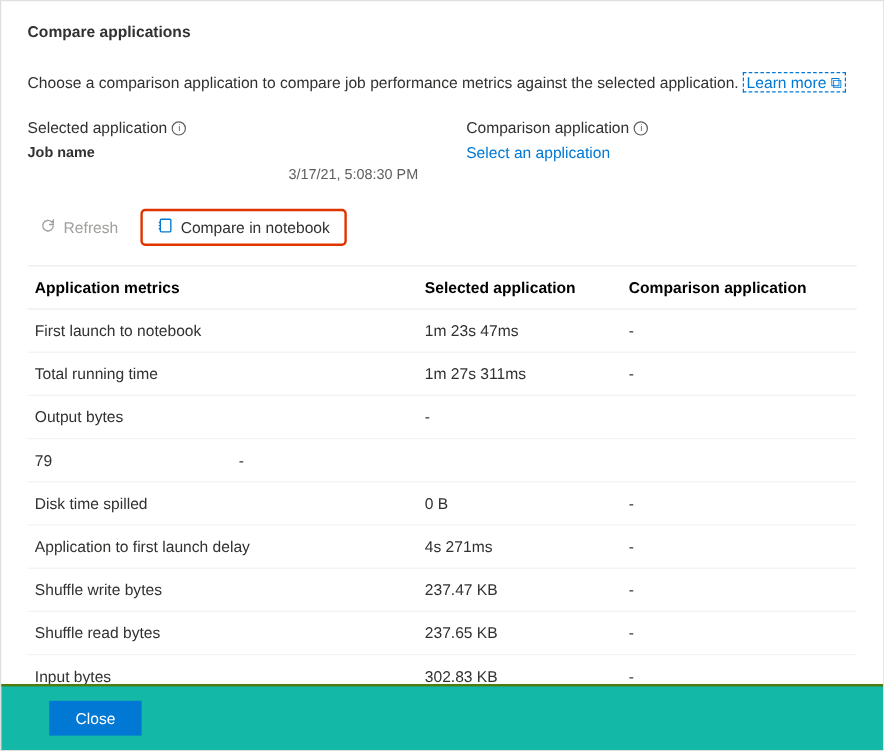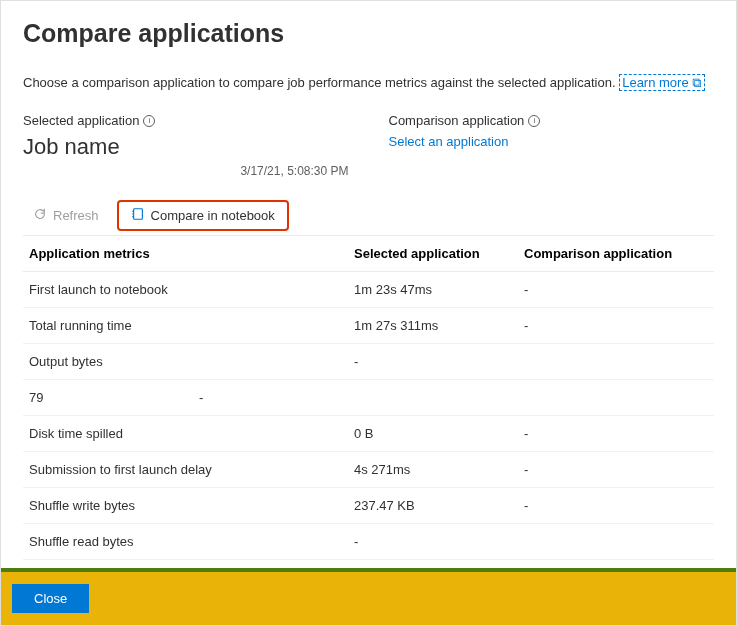--- a/index.html
+++ b/index.html
@@ -13,21 +13,21 @@
       border: 1px solid #e1dfdd;
       display: flex;
       flex-direction: column;
     }
     .panel-content {
       padding: 18px 22px 0 22px;
       flex: 1;
       overflow: hidden;
     }
     .panel-title {
-      font-size: 25px;
+      font-size: 13px;
       font-weight: 600;
       color: #323130;
       margin-bottom: 8px;
     }
     .panel-desc {
       font-size: 13px;
       color: #323130;
       margin-bottom: 22px;
       margin-top: 27px;
     }
@@ -56,41 +56,41 @@
       display: inline-flex;
       width: 12px; height: 12px;
       border: 1px solid #605e5c;
       border-radius: 50%;
       align-items: center;
       justify-content: center;
       font-size: 8px;
       color: #605e5c;
     }
     .job-name {
-      font-size: 22px;
-      font-weight: 400;
+      font-size: 12px;
+      font-weight: 700;
       color: #323130;
       margin-bottom: 4px;
     }
     .timestamp {
       font-size: 12px;
       color: #605e5c;
       margin-bottom: 14px;
       text-align: right;
     }
     .select-link {
       color: #0078d4;
       font-size: 13px;
       cursor: pointer;
     }
     .toolbar {
       display: flex;
       align-items: center;
       gap: 8px;
-      padding-bottom: 4px;
+      padding-bottom: 16px;
       border-bottom: 1px solid #edebe9;
     }
     .tool-btn {
       display: inline-flex;
       align-items: center;
       gap: 6px;
       padding: 5px 10px;
       background: transparent;
       border: none;
       font-size: 13px;
@@ -117,23 +117,23 @@
     }
     .table-header {
       font-weight: 600;
       color: #000000;
       border-bottom: 1px solid #edebe9;
     }
     .col-metric { flex: 0 0 325px; }
     .col-selected { flex: 0 0 170px; }
     .col-comparison { flex: 1; }
     .footer {
-      border-top: 4px solid #4d7c0f;
-      padding: 12px 11px;
-      background: #eab308;
+      border-top: 2px solid #4d7c0f;
+      padding: 12px 40px;
+      background: #14b8a6;
     }
     .close-btn {
       background: #0078d4;
       color: #fff;
       border: none;
       padding: 7px 22px;
       font-size: 13px;
       cursor: pointer;
     }
   </style>
@@ -210,31 +210,32 @@
         <div class="table-row">
           <div class="col-selected">79</div>
           <div class="col-comparison">-</div>
         </div>
         <div class="table-row">
           <div class="col-metric">Disk time spilled</div>
           <div class="col-selected">0 B</div>
           <div class="col-comparison">-</div>
         </div>
         <div class="table-row">
-          <div class="col-metric">Submission to first launch delay</div>
+          <div class="col-metric">Application to first launch delay</div>
           <div class="col-selected">4s 271ms</div>
           <div class="col-comparison">-</div>
         </div>
         <div class="table-row">
           <div class="col-metric">Shuffle write bytes</div>
           <div class="col-selected">237.47 KB</div>
           <div class="col-comparison">-</div>
         </div>
         <div class="table-row">
           <div class="col-metric">Shuffle read bytes</div>
+          <div class="col-selected">237.65 KB</div>
           <div class="col-comparison">-</div>
         </div>
         <div class="table-row">
           <div class="col-metric">Input bytes</div>
           <div class="col-selected">302.83 KB</div>
           <div class="col-comparison">-</div>
         </div>
       </div>
   </div>
 </div>

